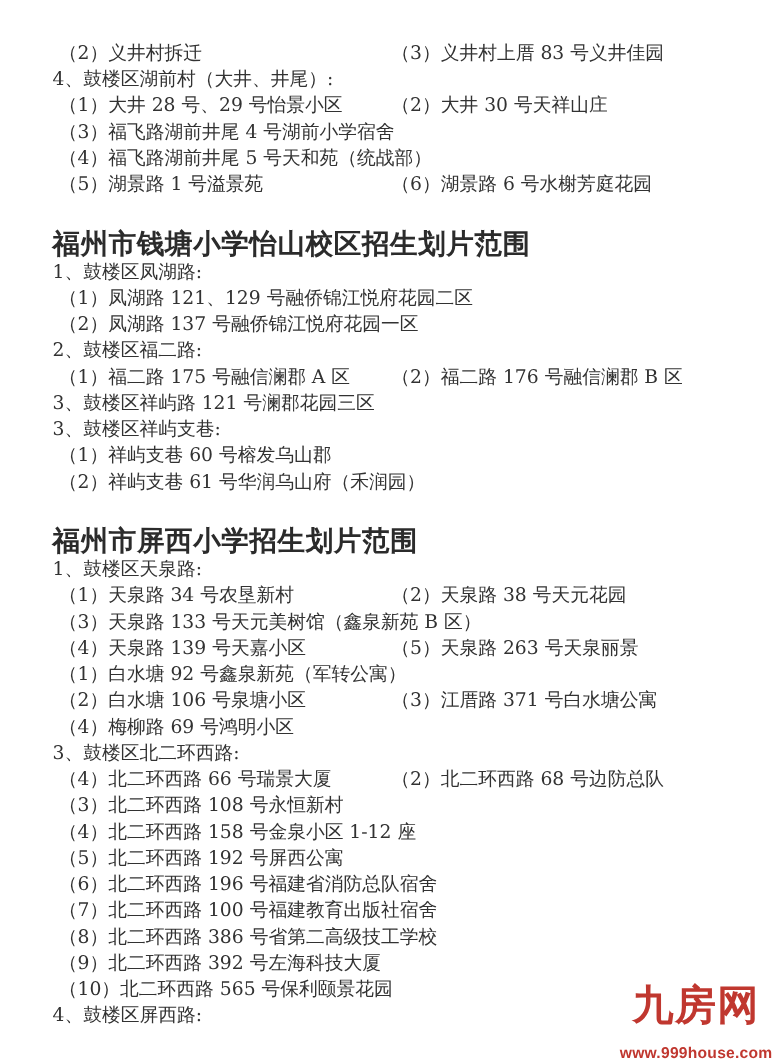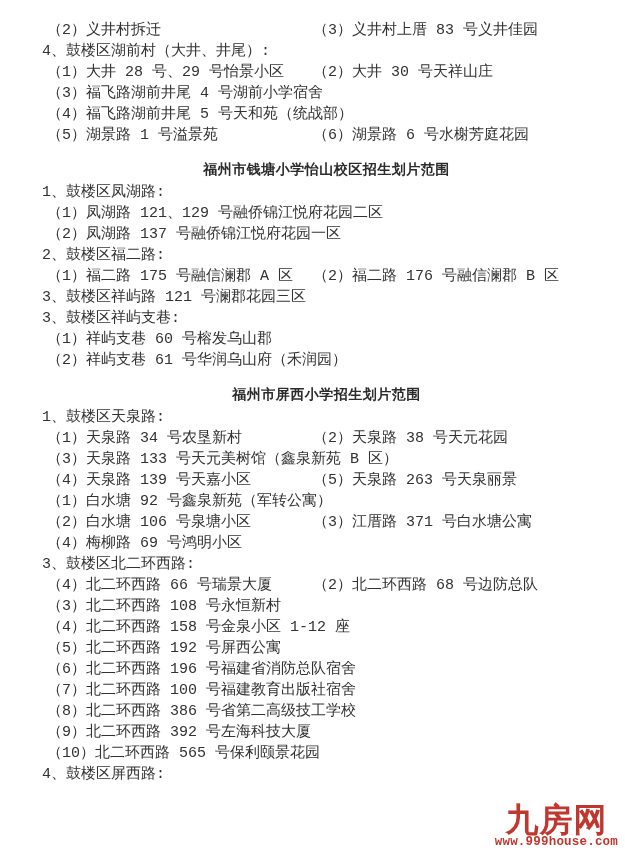--- a/index.html
+++ b/index.html
@@ -10,34 +10,32 @@
     width: 625px;
     height: 850px;
     background: #ffffff;
     overflow: hidden;
     position: relative;
     font-family: "DejaVu Serif", "Liberation Serif", serif;
     color: #323232;
   }
   .doc {
     position: absolute;
-    top: 20px;
+    top: 32px;
     left: 42px;
     right: 14px;
-    font-family: Liberation Mono, monospace;
   }
   .section { }
   .heading {
-    font-size: 14px;
+    font-size: 22px;
     font-weight: bold;
     line-height: 24px;
-    margin-top: 12px;
+    margin-top: 25px;
     letter-spacing: 0.5px;
     color: #2b2b2b;
-    text-align: center;
   }
   .line {
     position: relative;
     font-size: 15px;
     line-height: 21px;
     white-space: nowrap;
   }
   .line.indent {
     padding-left: 5px;
   }
@@ -54,25 +52,25 @@
     line-height: 1;
   }
   .wm-logo {
     font-family: "DejaVu Sans", "Liberation Sans", sans-serif;
     font-weight: 900;
     font-size: 33px;
     letter-spacing: 1px;
     display: block;
   }
   .wm-url {
-    font-family: Liberation Mono, monospace;
+    font-family: Liberation Sans, sans-serif;
     font-size: 12.5px;
     font-weight: bold;
     display: block;
-    margin-top: 0;
+    margin-top: 16px;
     letter-spacing: 0.2px;
   }
 </style>
 </head>
 <body style="color: rgb(50, 50, 50); background: rgb(255, 255, 255);">
 
 <div class="doc">
     <div class="section">
       <div class="line indent"><span class="col1">（2）义井村拆迁</span><span class="col2">（3）义井村上厝 83 号义井佳园</span></div>
       <div class="line"><span class="col1">4、鼓楼区湖前村（大井、井尾）:</span></div>

